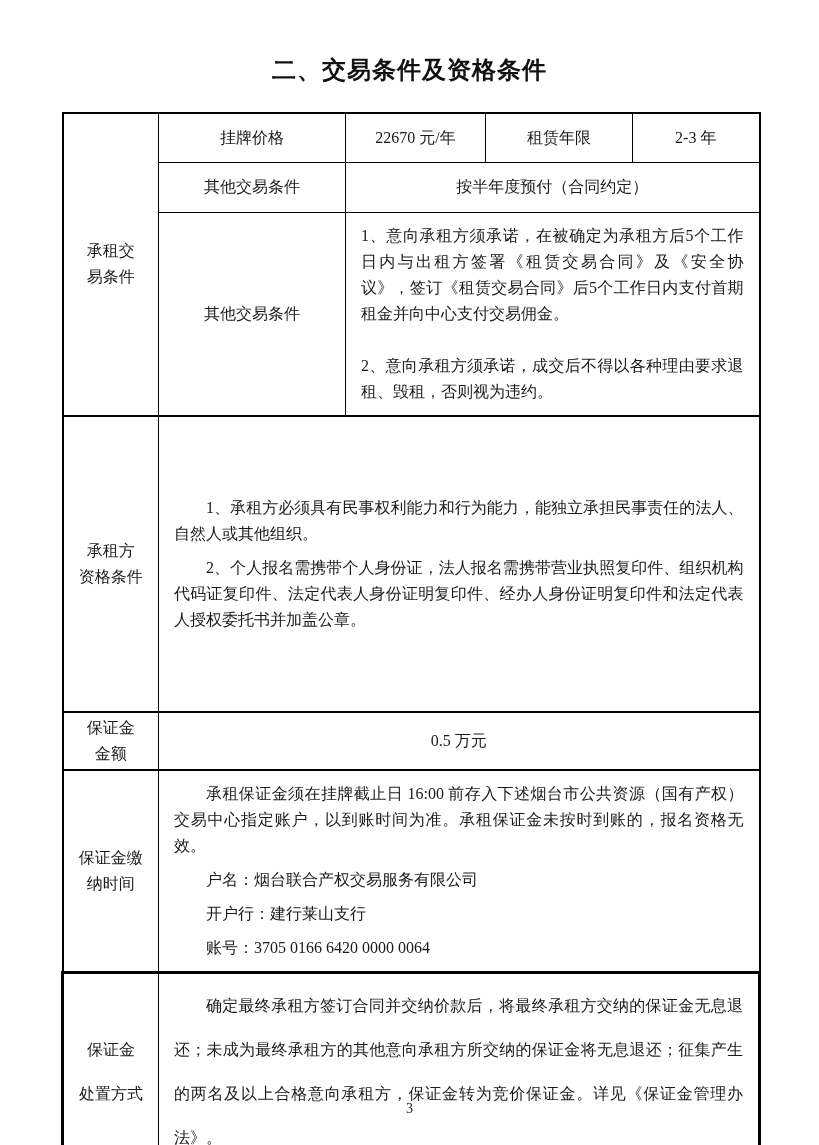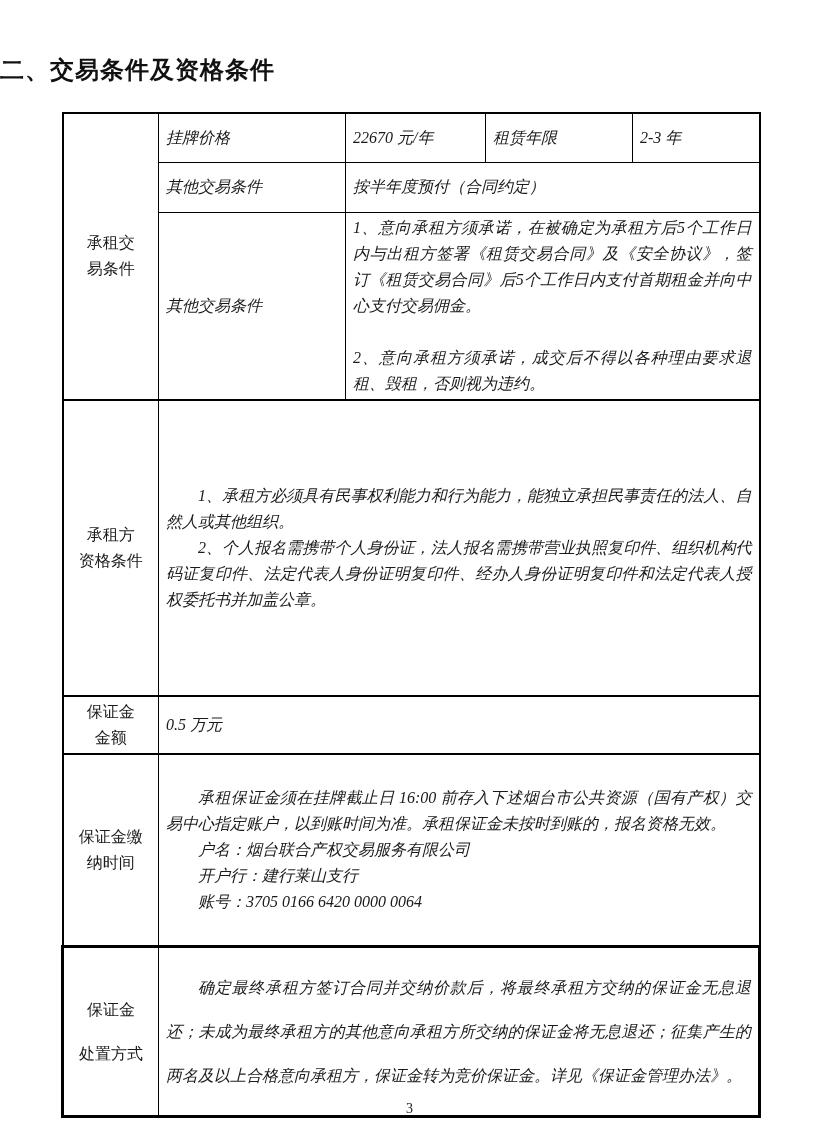--- a/index.html
+++ b/index.html
@@ -12,21 +12,21 @@
   .page {
     position: relative;
     width: 819px; height: 1145px;
     background: #ffffff;
     overflow: hidden;
   }
   .doc-title {
     position: absolute;
     top: 54px; left: 0;
     width: 100%;
-    text-align: left;
+    text-align: center;
     font-size: 24px;
     font-weight: bold;
     letter-spacing: 1px;
     color: #111;
   }
   table.main-table {
     position: absolute;
     top: 112px; left: 61px;
     width: 697px;
     border-collapse: collapse;
@@ -38,23 +38,23 @@
     font-size: 16px;
     line-height: 26px;
     padding: 2px 7px;
     vertical-align: middle;
     overflow: hidden;
   }
   td.row-label {
     text-align: center;
     white-space: pre-line;
   }
-  td.center { text-align: left; font-style: italic; }
+  td.center { text-align: center; }
   td.content { text-align: justify; }
-  p { margin: 0; font-style: italic; }
+  p { margin: 8px; }
   .indent { text-indent: 2em; }
   .para-gap { margin-top: 26px; }
   tr.section td { border-top-width: 2px; border-radius: 26px; }
   tr.last-section td {
     border-top-width: 3px;
     border-bottom-width: 3px;
     line-height: 44px;
   }
   tr.last-section td:first-child { border-left-width: 3px; }
   tr.last-section td:last-child { border-right-width: 3px; }

